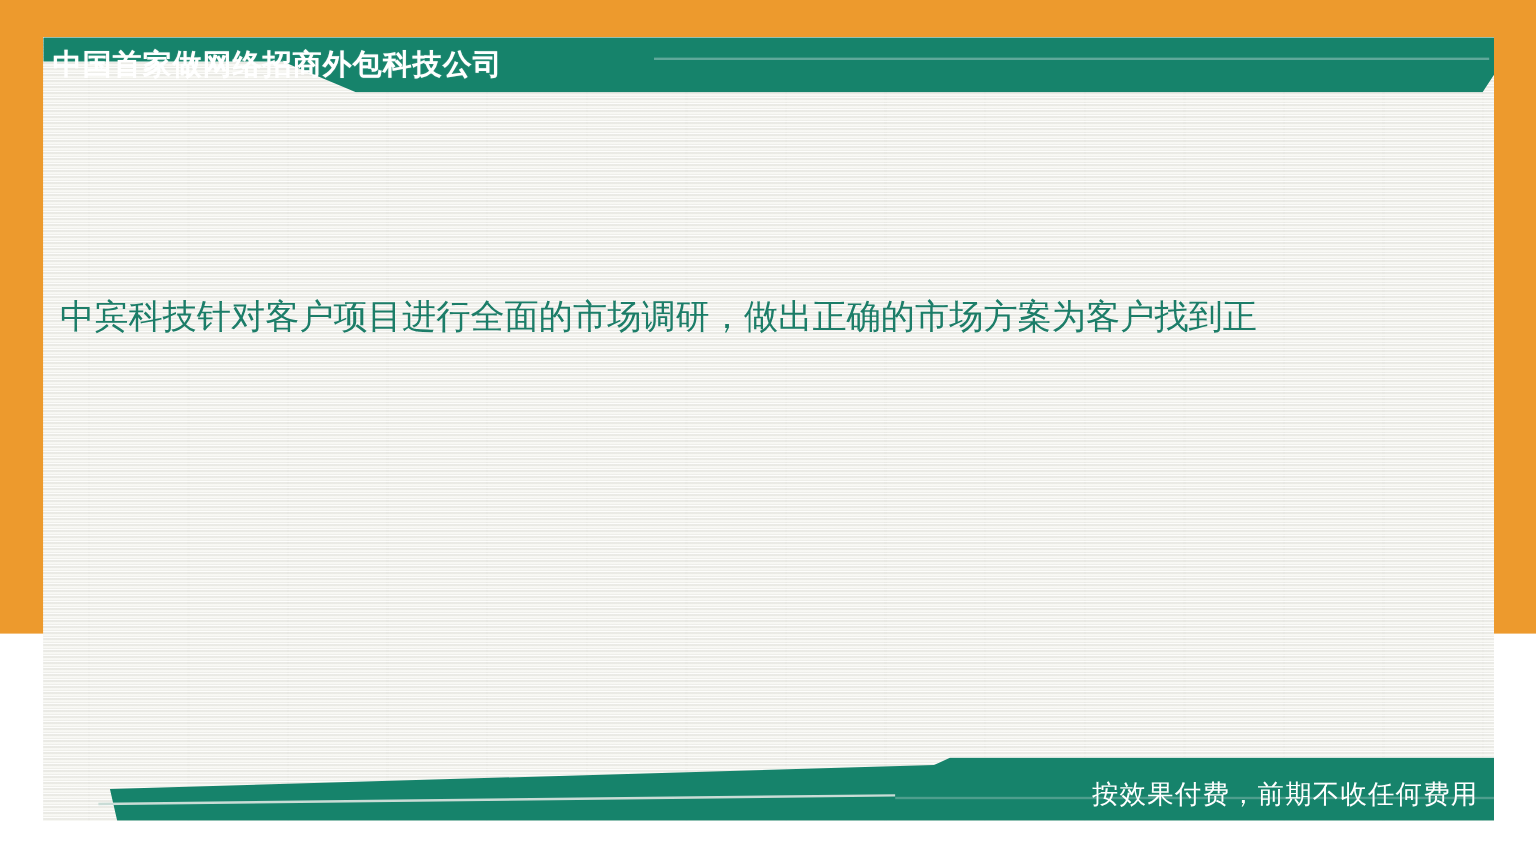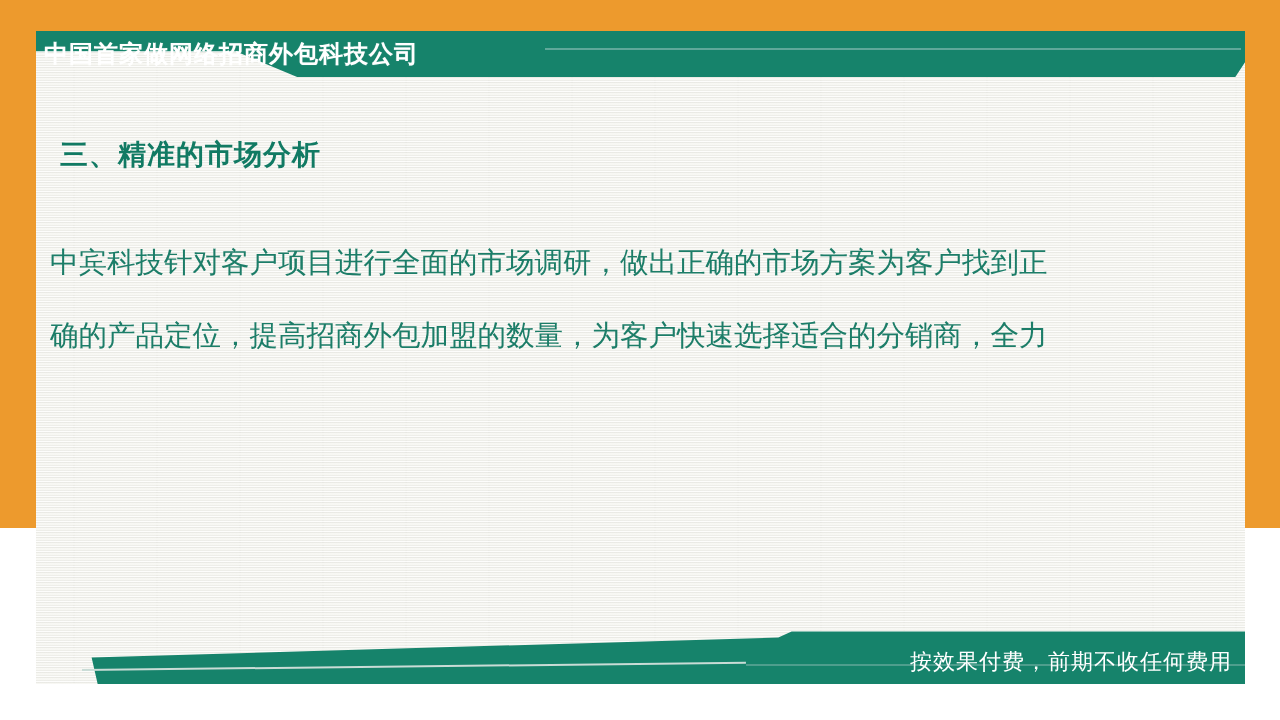--- a/index.html
+++ b/index.html
@@ -98,21 +98,21 @@
     letter-spacing:1px;
     white-space:nowrap;
     z-index:5;
   }
 
   #body-copy {
     position:absolute;
     left:50px; top:228px;
     width:1130px;
     color:#1C7D68;
-    font-family:Liberation Mono, monospace;
+    font-family:Liberation Serif, serif;
     font-size:28.5px;
     line-height:73px;
     letter-spacing:0px;
     z-index:5;
   }
   #body-copy .ln { display:block; white-space:nowrap; }
 
   
   
   #footer-strip {
@@ -167,25 +167,23 @@
 <body>
 
 <div id="slide">
 
   <div id="canvas"></div>
 
   <div id="header-band"></div>
   <div id="header-rule"></div>
   <div id="header-title">中国首家做网络招商外包科技公司</div>
 
-  <div id="section-title">三、精准的市场分析</div>
 
   <div id="body-copy">
     <span class="ln">中宾科技针对客户项目进行全面的市场调研，做出正确的市场方案为客户找到正</span>
-    <span class="ln">确的产品定位，提高招商外包加盟的数量，为客户快速选择适合的分销商，全力</span>
   </div>
 
   <div id="footer-strip"></div>
   <div id="footer-rule"></div>
   <div id="footer-rule-right"></div>
   <div id="footer-text">按效果付费，前期不收任何费用</div>
 
 </div>
 
 </body></html>

